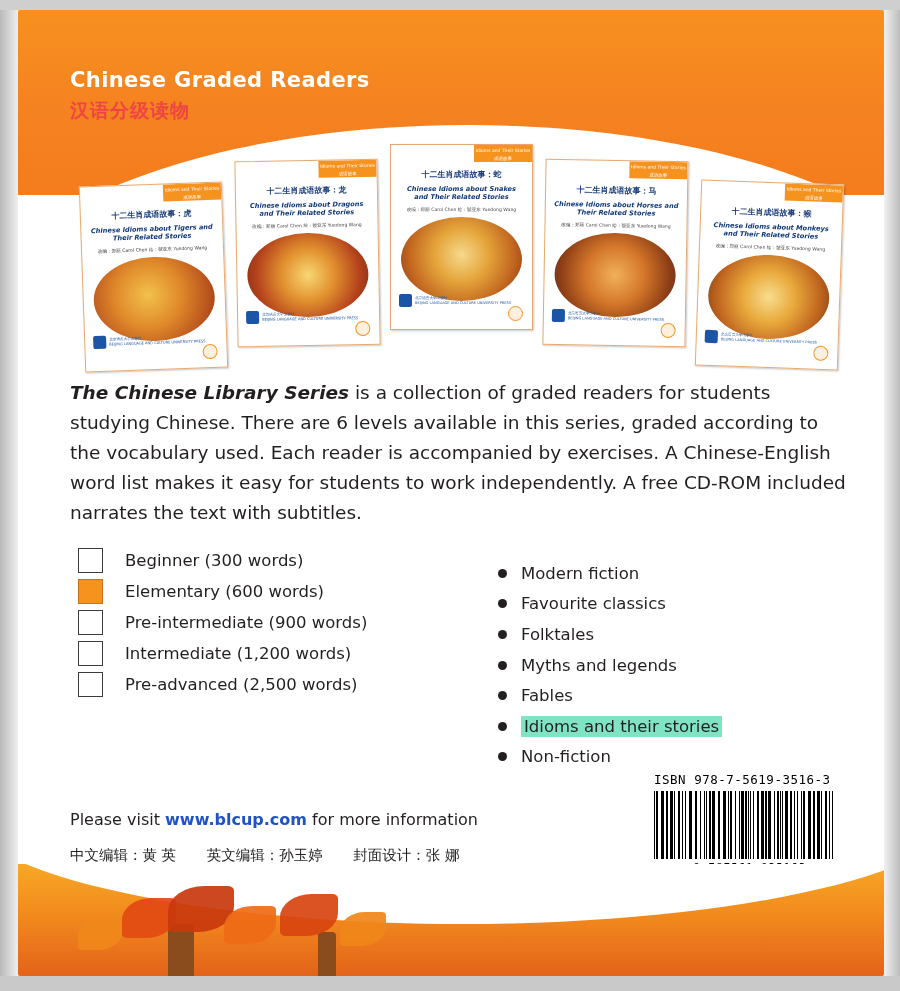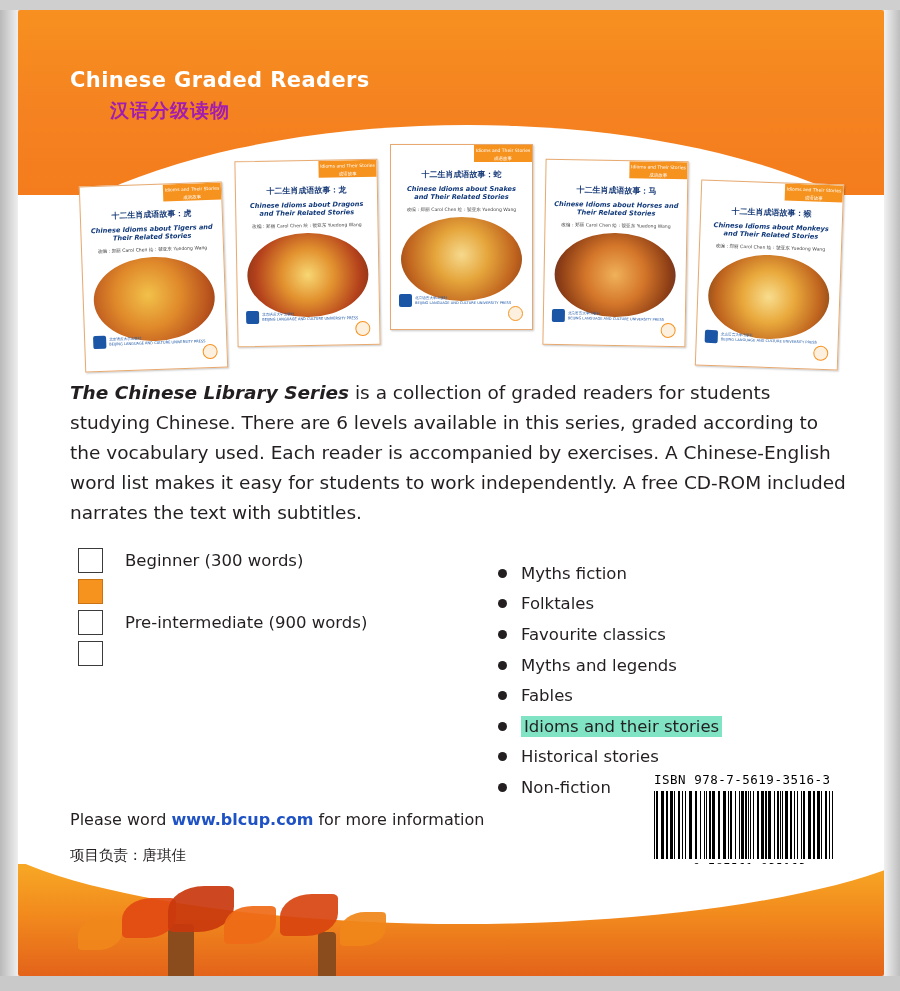--- a/index.html
+++ b/index.html
@@ -43,25 +43,24 @@
     left: 52px; top: 58px;
     color: #ffffff;
     font-family: "DejaVu Sans", sans-serif;
     font-weight: bold;
     font-size: 21px;
     letter-spacing: .4px;
   }
   .header-title-cn {
     position: absolute;
     left: 52px; top: 88px;
-    color: #a21caf;
+    color: #ef4444;
     font-weight: bold;
     font-size: 19px;
     letter-spacing: 1px;
-    margin-left: 40px;
   }
   
   .books {
     position: absolute;
     left: 48px; top: 128px;
     width: 790px; height: 215px;
   }
   .book {
     position: absolute;
     width: 143px; height: 186px;
@@ -399,71 +398,72 @@
       <span class="lead">The Chinese Library Series</span><span> is a collection of graded readers for students studying Chinese. There are 6 levels available in this series, graded according to the vocabulary used. Each reader is accompanied by exercises. A Chinese-English word list makes it easy for students to work independently. A free CD-ROM included narrates the text with subtitles.</span>
     </div>
 
     <div class="levels">
       <div class="level-row">
         <div class="level-box"></div>
         <div class="level-label">Beginner (300 words)</div>
       </div>
       <div class="level-row">
         <div class="level-box active"></div>
+        <div class="level-label">Elementary (600 words)</div>
       </div>
       <div class="level-row">
         <div class="level-box"></div>
         <div class="level-label">Pre-intermediate (900 words)</div>
       </div>
       <div class="level-row">
         <div class="level-box"></div>
+        <div class="level-label">Intermediate (1,200 words)</div>
+      </div>
+      <div class="level-row">
+        <div class="level-box"></div>
+        <div class="level-label">Pre-advanced (2,500 words)</div>
       </div>
     </div>
 
     <div class="genres">
       <div class="genre-row">
         <div class="genre-dot"></div>
-        <div class="genre-label">Myths fiction</div>
+        <div class="genre-label">Modern fiction</div>
+      </div>
+      <div class="genre-row">
+        <div class="genre-dot"></div>
+        <div class="genre-label">Favourite classics</div>
       </div>
       <div class="genre-row">
         <div class="genre-dot"></div>
         <div class="genre-label">Folktales</div>
       </div>
       <div class="genre-row">
         <div class="genre-dot"></div>
-        <div class="genre-label">Favourite classics</div>
-      </div>
-      <div class="genre-row">
-        <div class="genre-dot"></div>
         <div class="genre-label">Myths and legends</div>
       </div>
       <div class="genre-row">
         <div class="genre-dot"></div>
         <div class="genre-label">Fables</div>
       </div>
       <div class="genre-row">
         <div class="genre-dot"></div>
         <div class="genre-label highlight">Idioms and their stories</div>
       </div>
       <div class="genre-row">
         <div class="genre-dot"></div>
-        <div class="genre-label">Historical stories</div>
-      </div>
-      <div class="genre-row">
-        <div class="genre-dot"></div>
         <div class="genre-label">Non-fiction</div>
       </div>
     </div>
 
     <div class="visit">
-      <span>Please word </span><a href="#">www.blcup.com</a><span> for more information</span>
+      <span>Please visit </span><a href="#">www.blcup.com</a><span> for more information</span>
     </div>
 
     <div class="credits">
-      <div>项目负责：唐琪佳</div>
       <div class="line2">
         <span>中文编辑：黄  英</span>
         <span>英文编辑：孙玉婷</span>
         <span>封面设计：张   娜</span>
       </div>
     </div>
 
     <div class="isbn-block">
       <div class="isbn-text">ISBN 978-7-5619-3516-3</div>
       <div class="barcode">

